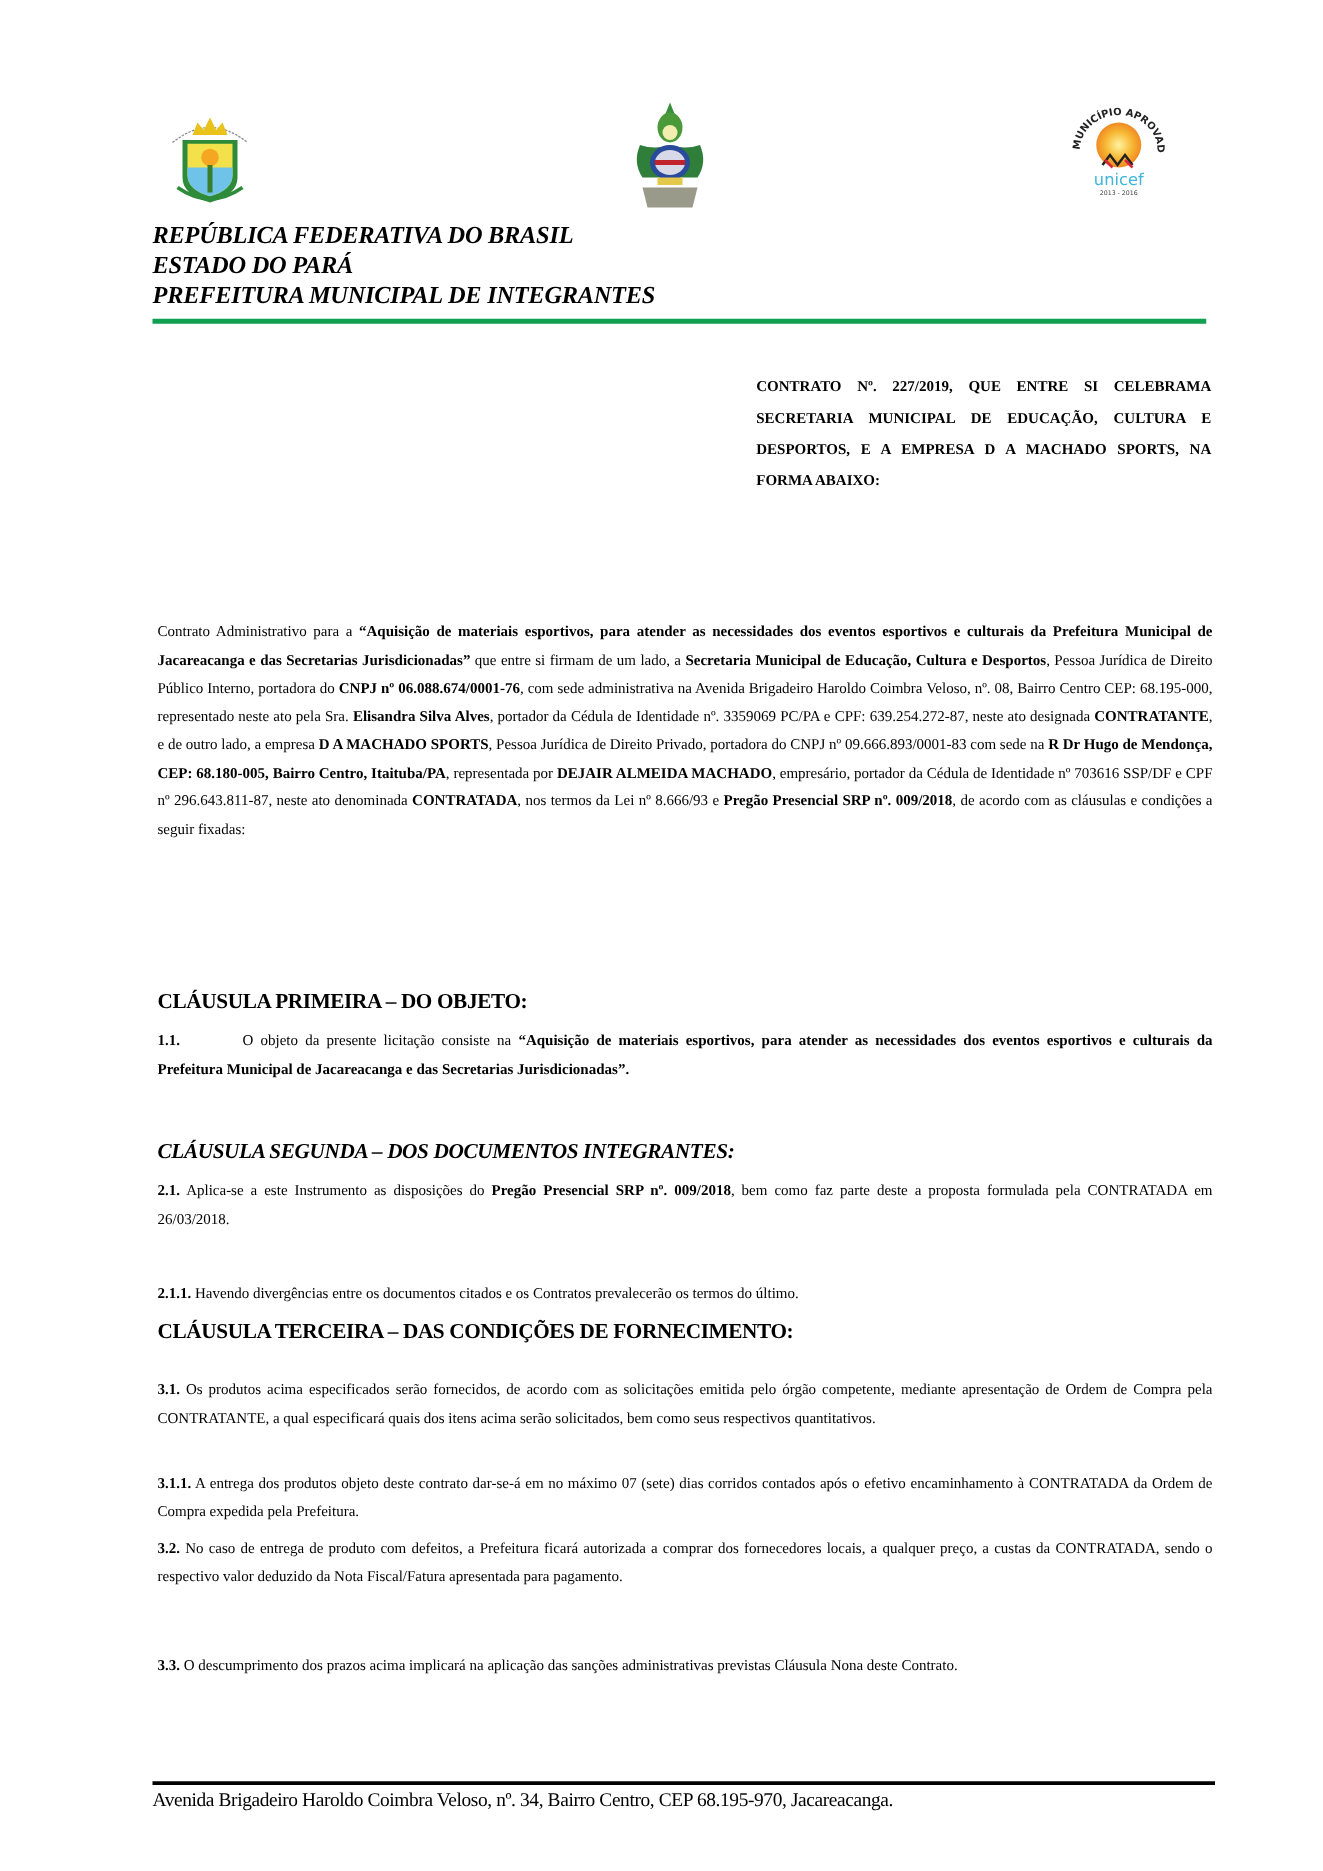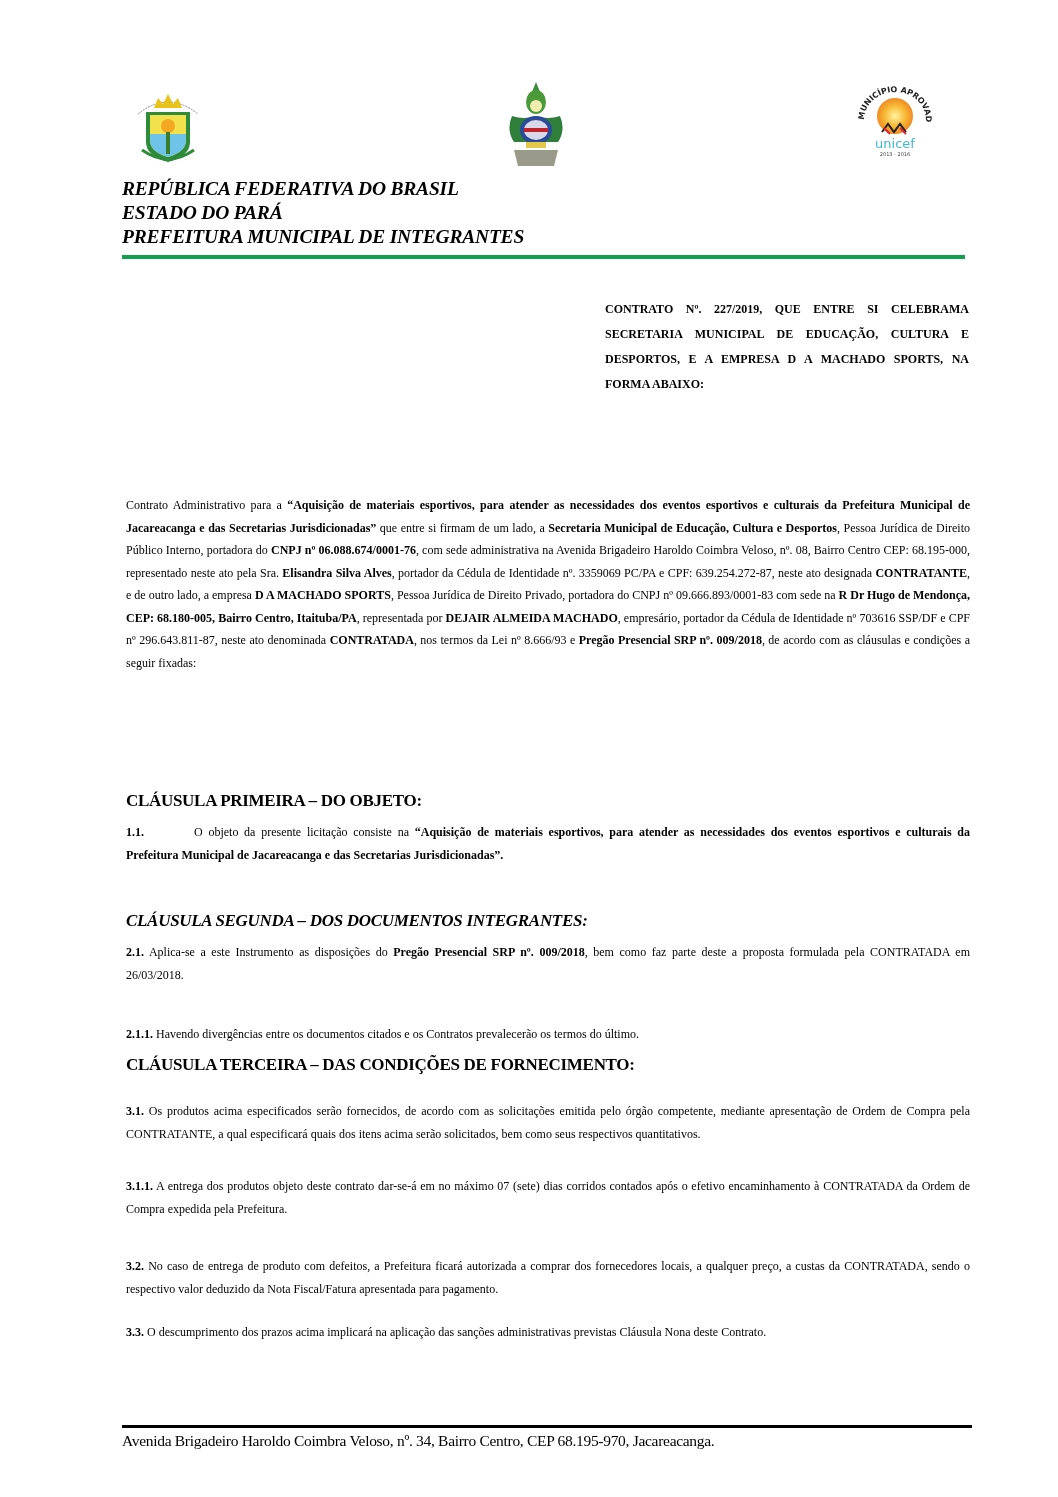--- a/index.html
+++ b/index.html
@@ -39,21 +39,21 @@
     letter-spacing: -0.3px;
   }
   #h1 { top: 791px; }
   #c11 { top: 821px; }
   #h2 { top: 911px; font-style: italic; }
   #c21 { top: 941px; }
   #c211 { top: 1011px; margin-top: 12px; }
   #h3 { top: 1055px; }
   #c31 { top: 1100px; }
   #c311 { top: 1175px; }
-  #c32 { top: 1227px; margin-top: 28px; }
+  #c32 { top: 1227px; }
   #c33 { top: 1321px; }
   .tab { display: inline-block; width: 50px; }
   b { font-weight: bold; }
 
   .footer-rule {
     position: absolute; left: 122px; width: 850px; top: 1425px; height: 3px; background: #000;
   }
   .footer-text {
     position: absolute; left: 122px; width: 850px; top: 1432px; 
     font-size: 15.5px; letter-spacing: -0.3px;

